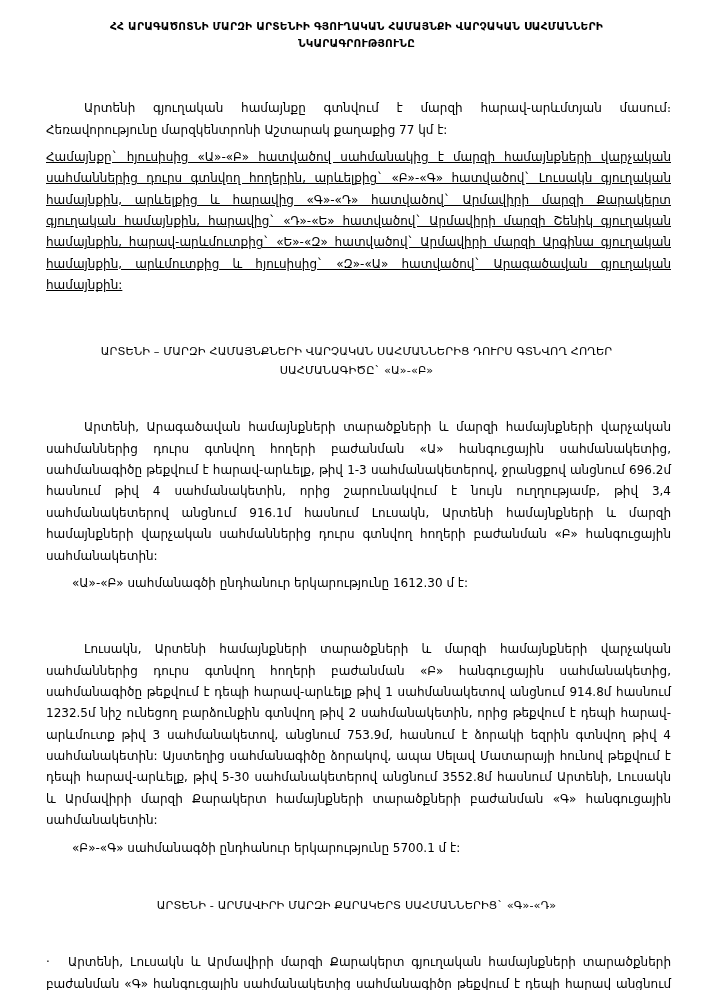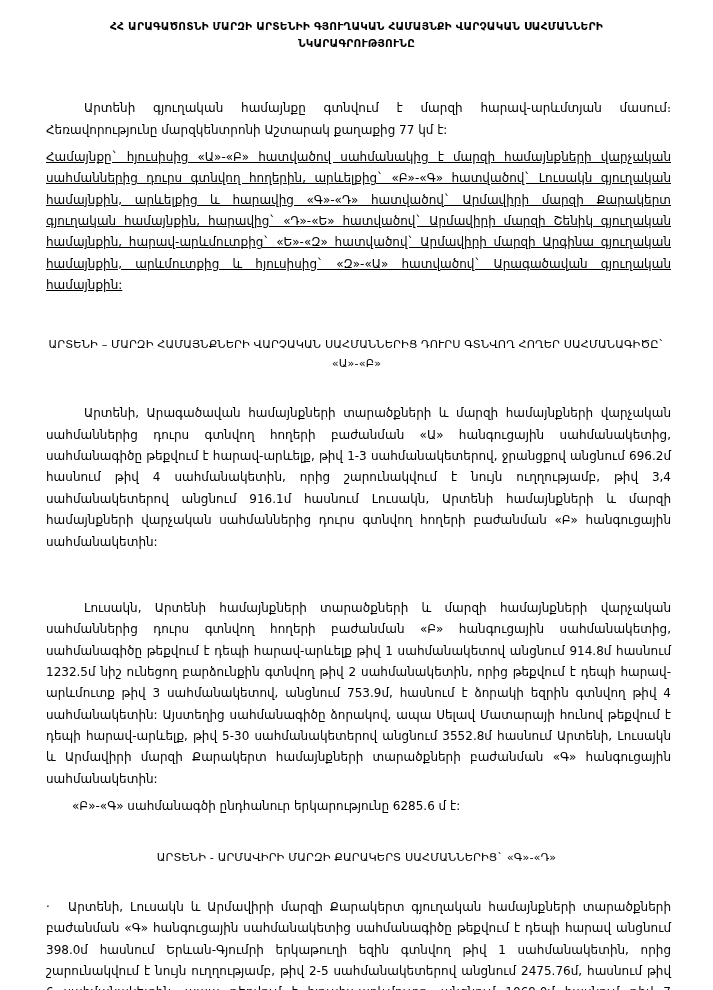--- a/index.html
+++ b/index.html
@@ -27,21 +27,21 @@
     margin: 0;
     padding: 18px 62px 0 62px;
     font-size: 10.6px;
     line-height: 1.62;
     font-weight: bold;
     text-align: center;
     letter-spacing: 0.2px;
     text-transform: uppercase;
   }
   .section-heading {
-    margin: 4px;
+    margin: 11px;
     padding: 0 40px;
     font-size: 11.3px;
     line-height: 1.72;
     font-weight: normal;
     text-align: center;
     letter-spacing: 0.1px;
   }
   .para {
     margin: 6px;
     padding: 0 36px 0 40px;
@@ -85,29 +85,30 @@
   <p class="para no-indent">Համայնքը` հյուսիսից «Ա»-«Բ» հատվածով սահմանակից է մարզի համայնքների վարչական սահմաններից դուրս գտնվող հողերին, արևելքից` «Բ»-«Գ» հատվածով` Լուսակն գյուղական համայնքին, արևելքից և հարավից «Գ»-«Դ» հատվածով` Արմավիրի մարզի Քարակերտ գյուղական համայնքին, հարավից` «Դ»-«Ե» հատվածով` Արմավիրի մարզի Շենիկ գյուղական համայնքին, հարավ-արևմուտքից` «Ե»-«Զ» հատվածով` Արմավիրի մարզի Արգինա գյուղական համայնքին, արևմուտքից և հյուսիսից` «Զ»-«Ա» հատվածով` Արագածավան գյուղական համայնքին:</p>
 
   <div class="gap-lg"></div>
 
   <h2 class="section-heading">ԱՐՏԵՆԻ – ՄԱՐԶԻ ՀԱՄԱՅՆՔՆԵՐԻ ՎԱՐՉԱԿԱՆ ՍԱՀՄԱՆՆԵՐԻՑ ԴՈՒՐՍ ԳՏՆՎՈՂ ՀՈՂԵՐ ՍԱՀՄԱՆԱԳԻԾԸ` «Ա»-«Բ»</h2>
 
   <div class="gap-md"></div>
 
   <p class="para">Արտենի, Արագածավան համայնքների տարածքների և մարզի համայնքների վարչական սահմաններից դուրս գտնվող հողերի բաժանման «Ա» հանգուցային սահմանակետից, սահմանագիծը թեքվում է հարավ-արևելք, թիվ 1-3 սահմանակետերով, ջրանցքով անցնում 696.2մ հասնում թիվ 4 սահմանակետին, որից շարունակվում է նույն ուղղությամբ, թիվ 3,4 սահմանակետերով անցնում 916.1մ հասնում Լուսակն, Արտենի համայնքների և մարզի համայնքների վարչական սահմաններից դուրս գտնվող հողերի բաժանման «Բ» հանգուցային սահմանակետին:</p>
 
+  <p class="para small-indent">«Ա»-«Բ» սահմանագծի ընդհանուր երկարությունը 1612.30 մ է:</p>
 
   <div class="gap-md"></div>
 
 
   <div class="gap-sm"></div>
 
   <p class="para">Լուսակն, Արտենի համայնքների տարածքների և մարզի համայնքների վարչական սահմաններից դուրս գտնվող հողերի բաժանման «Բ» հանգուցային սահմանակետից, սահմանագիծը թեքվում է դեպի հարավ-արևելք թիվ 1 սահմանակետով անցնում 914.8մ հասնում 1232.5մ նիշ ունեցող բարձունքին գտնվող թիվ 2 սահմանակետին, որից թեքվում է դեպի հարավ-արևմուտք թիվ 3 սահմանակետով, անցնում 753.9մ, հասնում է ձորակի եզրին գտնվող թիվ 4 սահմանակետին: Այստեղից սահմանագիծը ձորակով, ապա Սելավ Մատարայի հունով թեքվում է դեպի հարավ-արևելք, թիվ 5-30 սահմանակետերով անցնում 3552.8մ հասնում Արտենի, Լուսակն և Արմավիրի մարզի Քարակերտ համայնքների տարածքների բաժանման «Գ» հանգուցային սահմանակետին:</p>
 
-  <p class="para small-indent">«Բ»-«Գ» սահմանագծի ընդհանուր երկարությունը 6285.6  մ է:</p>
+  <p class="para small-indent">«Բ»-«Գ» սահմանագծի ընդհանուր երկարությունը 5700.1  մ է:</p>
 
   <div class="gap-md"></div>
 
   <h2 class="section-heading">ԱՐՏԵՆԻ - ԱՐՄԱՎԻՐԻ ՄԱՐԶԻ ՔԱՐԱԿԵՐՏ ՍԱՀՄԱՆՆԵՐԻՑ` «Գ»-«Դ»</h2>
 
   <div class="gap-md"></div>
 
   <p class="para bullet-indent"><span class="bullet-mark">·</span><span>Արտենի, Լուսակն և Արմավիրի մարզի Քարակերտ գյուղական համայնքների տարածքների բաժանման «Գ» հանգուցային սահմանակետից սահմանագիծը թեքվում է դեպի հարավ անցնում 398.0մ հասնում Երևան-Գյումրի երկաթուղի եզին գտնվող  թիվ 1 սահմանակետին, որից շարունակվում է նույն ուղղությամբ, թիվ 2-5 սահմանակետերով անցնում 2475.76մ, հասնում  թիվ 6 սահմանակետին, ապա թեքվում է հյուսիս-արևմուտք, անցնում 1069.0մ հասնում թիվ 7 սահմանակետին, որից թեքվում է հարավ-արևմուտք, թիվ 8-12 սահմանակետերով անցնում 2135.2մ, հասնում Արտենի, Արմավիրի մարզի</span></p>
 
 </div>

